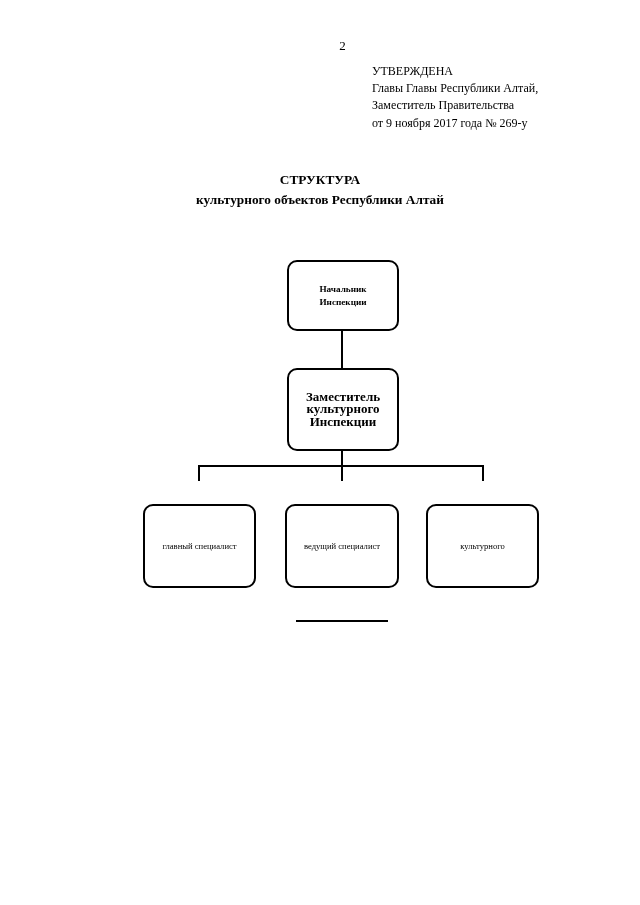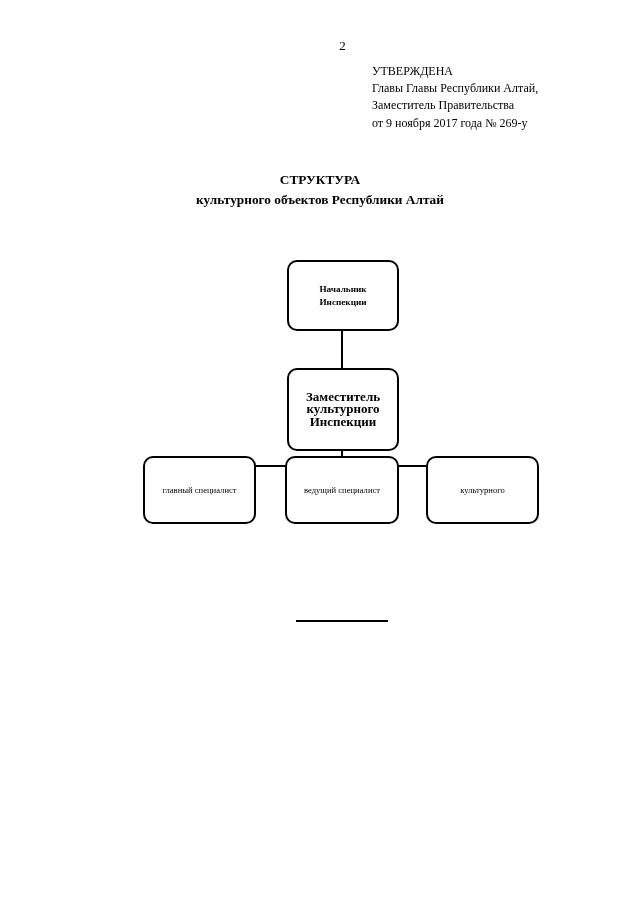--- a/index.html
+++ b/index.html
@@ -97,22 +97,22 @@
   .node-deputy {
     left: 287px;
     top: 368px;
     width: 112px;
     height: 83px;
     font-size: 13px;
     font-weight: bold;
   }
   
   .node-leaf {
-    top: 456px;
-    height: 68px;
+    top: 504px;
+    height: 84px;
     font-size: 8.6px;
     font-weight: normal;
   }
   .node-spec-main  { left: 143px; width: 113px; }
   .node-spec-lead  { left: 285px; width: 114px; }
   .node-spec-plain { left: 426px; width: 113px; }
 
   
   .connector {
     position: absolute;

